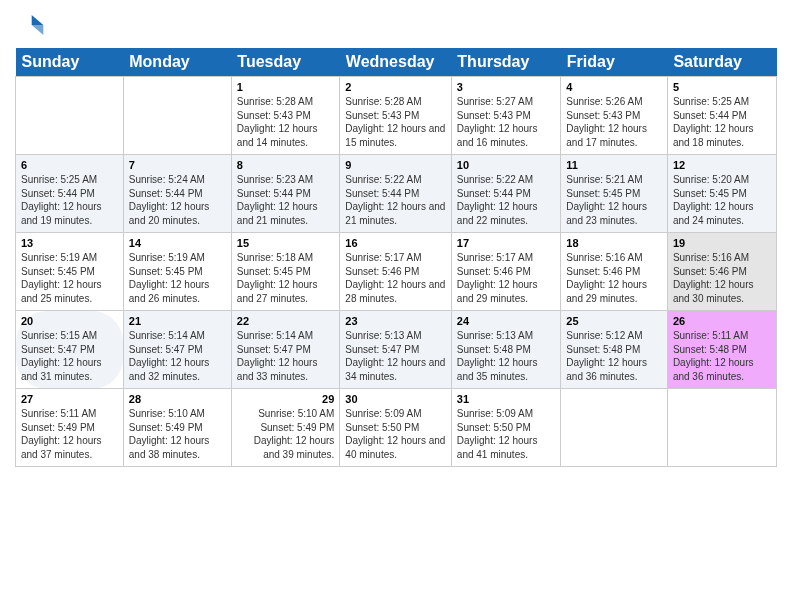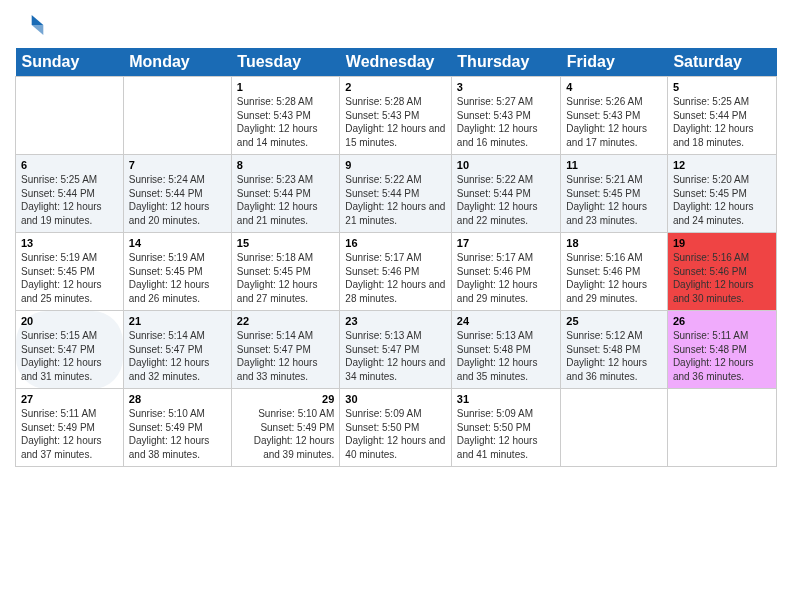--- a/index.html
+++ b/index.html
@@ -235,21 +235,21 @@
             <div class="day-info" style="white-space: pre-line;">Sunrise: 5:17 AM
 Sunset: 5:46 PM
 Daylight: 12 hours and 29 minutes.</div>
           </td>
           <td style="background: rgb(255, 255, 255);">
             <div class="day-num">18</div>
             <div class="day-info" style="white-space: pre-line;">Sunrise: 5:16 AM
 Sunset: 5:46 PM
 Daylight: 12 hours and 29 minutes.</div>
           </td>
-          <td style="background: #ef4444; margin-left: 20px;">
+          <td style="background: #e5e5e5; margin-left: 20px;">
             <div class="day-num">19</div>
             <div class="day-info" style="white-space: pre-line;">Sunrise: 5:16 AM
 Sunset: 5:46 PM
 Daylight: 12 hours and 30 minutes.</div>
           </td>
         </tr>
         <tr>
           <td style="background: rgb(240, 244, 248); border-radius: 31px;">
             <div class="day-num">20</div>
             <div class="day-info" style="white-space: pre-line;">Sunrise: 5:15 AM

